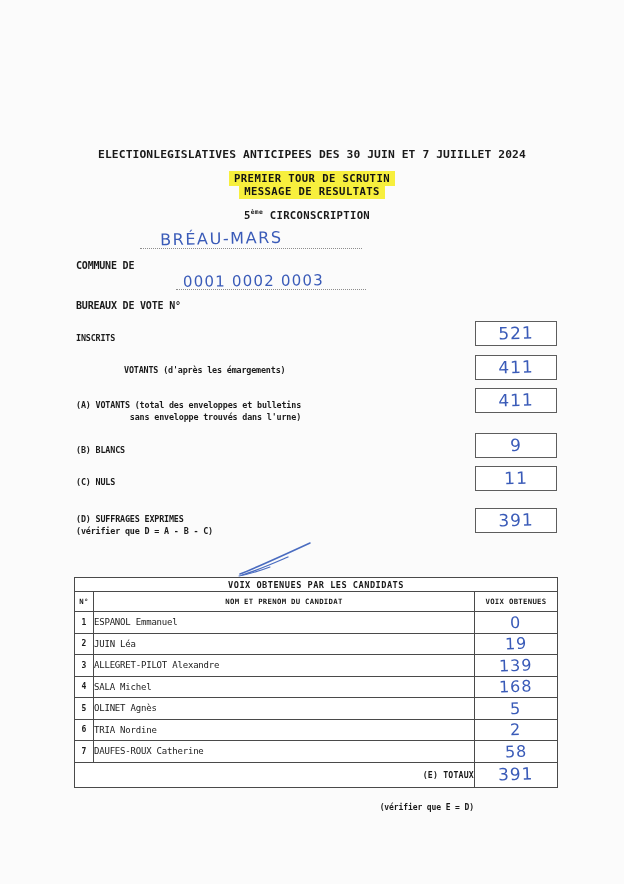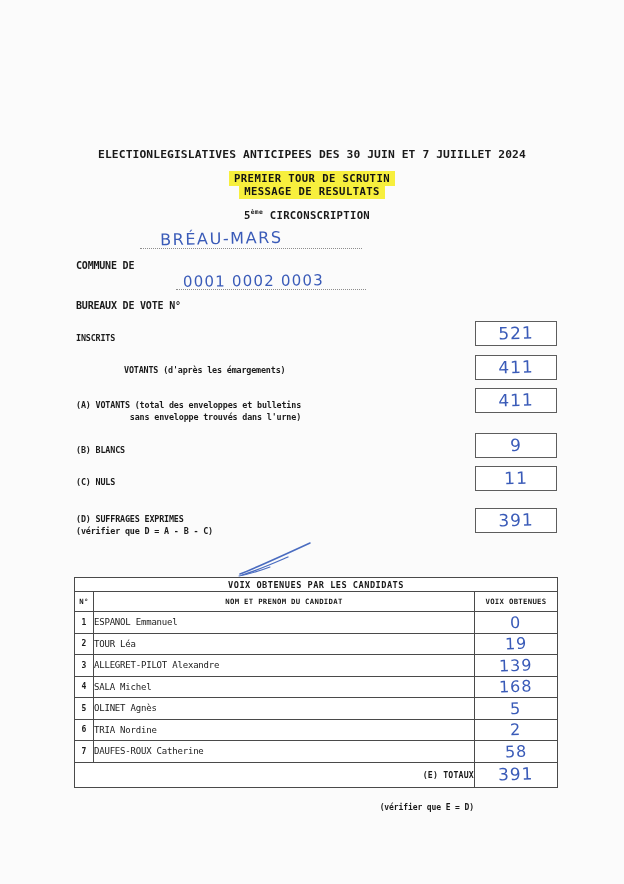--- a/index.html
+++ b/index.html
@@ -309,21 +309,21 @@
         <td class="th-votes">VOIX OBTENUES</td>
       </tr>
 
       <tr>
         <td class="cell-num">1</td>
         <td class="cell-name">ESPANOL Emmanuel</td>
         <td class="cell-votes"><span class="vote-hand">0</span></td>
       </tr>
       <tr>
         <td class="cell-num">2</td>
-        <td class="cell-name">TOUR Léa</td>
+        <td class="cell-name">JUIN Léa</td>
         <td class="cell-votes"><span class="vote-hand">19</span></td>
       </tr>
       <tr>
         <td class="cell-num">3</td>
         <td class="cell-name">ALLEGRET-PILOT Alexandre</td>
         <td class="cell-votes"><span class="vote-hand">139</span></td>
       </tr>
       <tr>
         <td class="cell-num">4</td>
         <td class="cell-name">SALA Michel</td>

